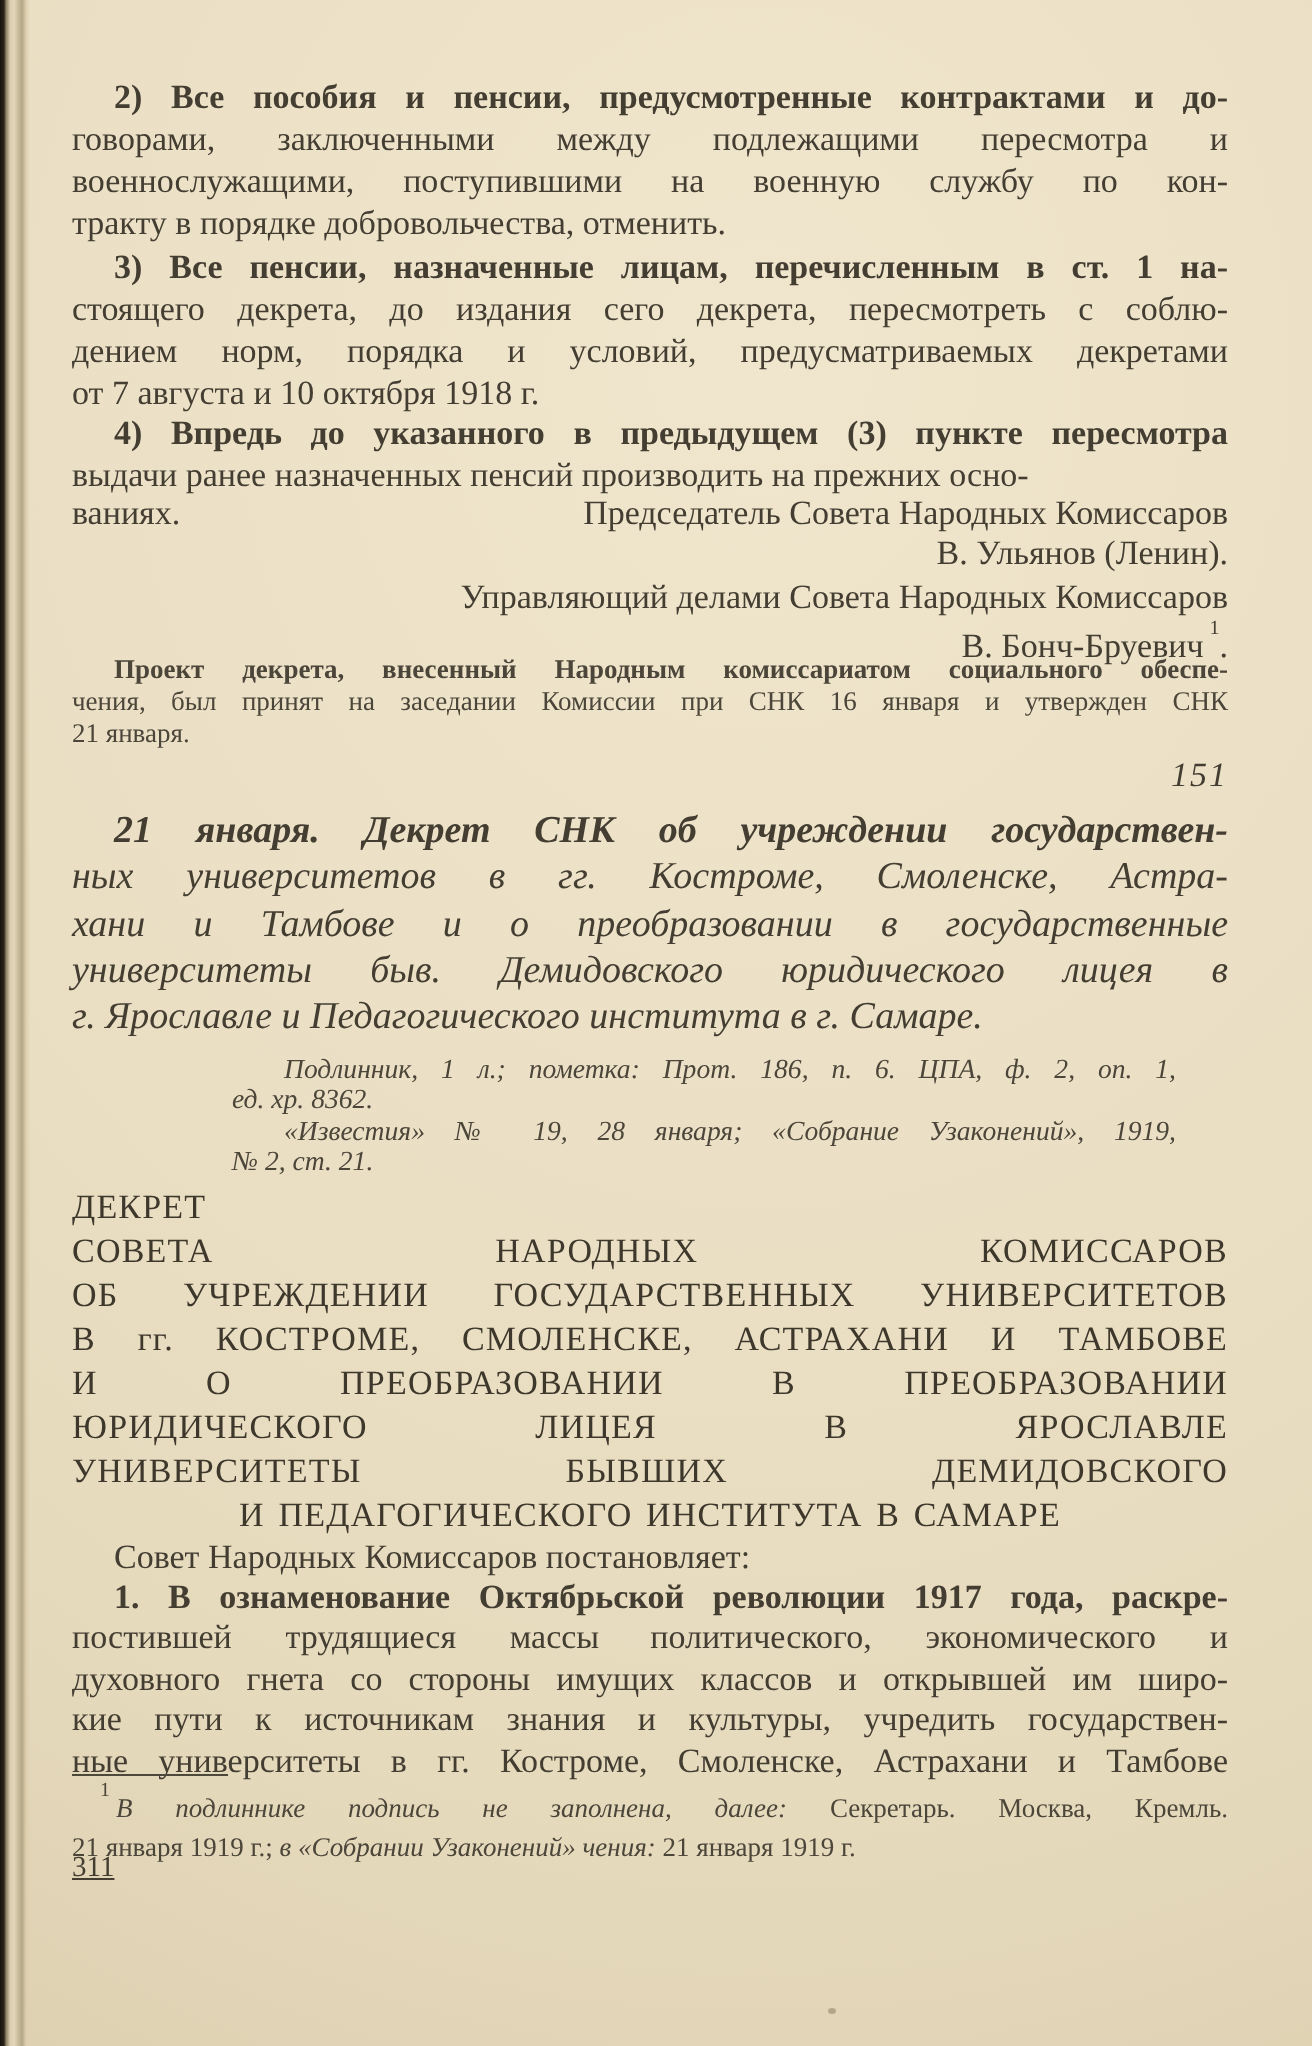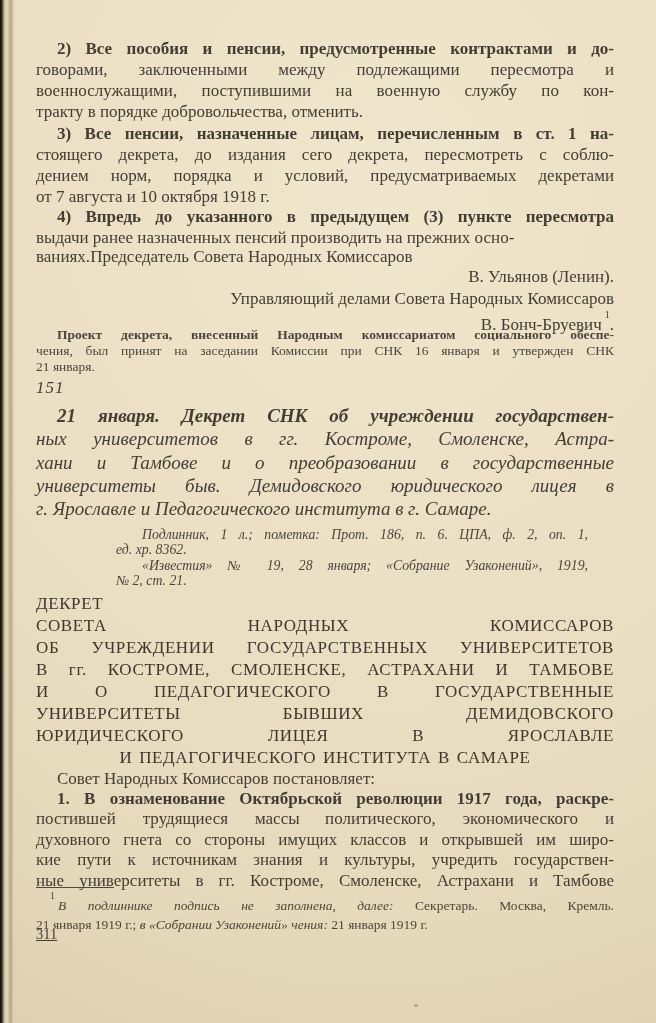--- a/index.html
+++ b/index.html
@@ -26,24 +26,24 @@
   .indent-first .ln:first-child { text-indent:21px;font-weight:bold; }
 
   .t-main  { font-size:17px;   line-height:21px;   color:#433d32; }
   .t-small { font-size:13.5px; line-height:15.8px; color:#4c463a; }
   .t-ital  { font-size:19px;   line-height:23.3px; font-style:italic; color:#443e32; }
   .t-src   { font-size:13.8px; line-height:15.3px; font-style:italic; color:#4c463a; }
   .t-cap   { font-size:17px;   line-height:22px; letter-spacing:0.6px; word-spacing:2px;
              text-align:center; color:#3d372c; }
   .t-fn    { font-size:13.5px; line-height:19px; color:#4c463a; }
 
-  .combo { display:flex; padding-right:38px; }
+  .combo { display:flex; justify-content:space-between; padding-right:38px; }
   .sig-r { text-align:right; }
   sup.fnm { font-size:10px; position:relative; top:-5px; margin-left:3px; font-style:normal; }
-  .num151 { text-align:left; font-style:italic; font-size:17px; letter-spacing:1px; color:#433d32; }
+  .num151 { text-align:right; font-style:italic; font-size:17px; letter-spacing:1px; color:#433d32; }
   .fn-rule { position:absolute; left:36px; top:887px; width:78px; border-top:1.6px solid #4e483c; }
   .src-blk { left:116px; width:472px; }
   .src-blk .ln:first-child { text-indent:26px; }
   .fn-l1 { padding-left:14px; }
   .pagenum { text-align:left; padding-right:23px; font-size:14.5px; color:#433d32;text-decoration:underline; }
   .speck { position:absolute; left:414px; top:1004px; width:4px; height:3px;
            background:#8d8166; border-radius:50%; opacity:.55; }
 </style>
 </head>
 <body>
@@ -104,23 +104,23 @@
   <div class="blk t-src src-blk" style="top:558px">
       <div class="ln j">«Известия» № 19, 28 января; «Собрание Узаконений», 1919,</div>
       <div class="ln">№ 2, ст. 21.</div>
     </div>
 
   <div class="blk t-cap" style="top:593px">
       <div class="ln j">ДЕКРЕТ</div>
       <div class="ln j">СОВЕТА НАРОДНЫХ КОМИССАРОВ</div>
       <div class="ln j">ОБ УЧРЕЖДЕНИИ ГОСУДАРСТВЕННЫХ УНИВЕРСИТЕТОВ</div>
       <div class="ln j">В гг. КОСТРОМЕ, СМОЛЕНСКЕ, АСТРАХАНИ И ТАМБОВЕ</div>
-      <div class="ln j">И О ПЕДАГОГИЧЕСКОГО В ГОСУДАРСТВЕННЫЕ</div>
+      <div class="ln j">И О ПРЕОБРАЗОВАНИИ В ПРЕОБРАЗОВАНИИ</div>
+      <div class="ln j">ЮРИДИЧЕСКОГО ЛИЦЕЯ В ЯРОСЛАВЛЕ</div>
       <div class="ln j">УНИВЕРСИТЕТЫ БЫВШИХ ДЕМИДОВСКОГО</div>
-      <div class="ln j">ЮРИДИЧЕСКОГО ЛИЦЕЯ В ЯРОСЛАВЛЕ</div>
       <div class="ln">И ПЕДАГОГИЧЕСКОГО ИНСТИТУТА В САМАРЕ</div>
     </div>
 
   <div class="blk t-main" style="top:768px; text-indent:21px">Совет Народных Комиссаров постановляет:</div>
 
   <div class="blk t-main indent-first" style="top:789px; line-height:20.4px">
       <div class="ln j">1. В ознаменование Октябрьской революции 1917 года, раскре-</div>
       <div class="ln j">постившей трудящиеся массы  политического, экономического и</div>
       <div class="ln j">духовного гнета со стороны имущих классов и открывшей им широ-</div>
       <div class="ln j">кие пути к источникам знания и культуры, учредить государствен-</div>

